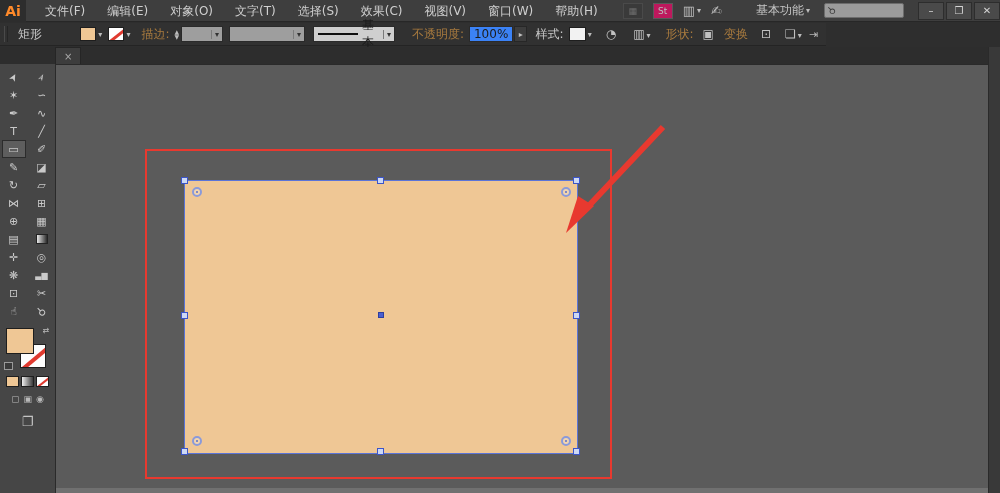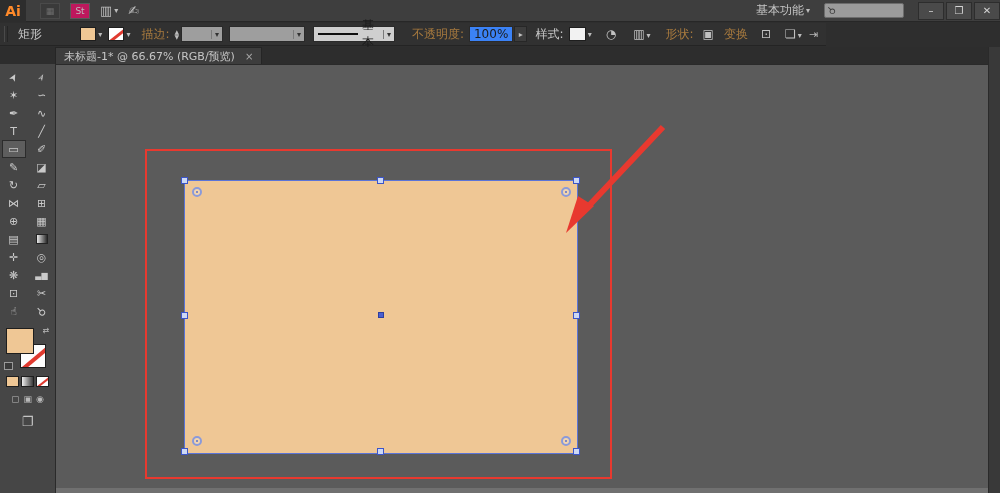--- a/index.html
+++ b/index.html
@@ -115,20 +115,31 @@
     border-radius:50%; background:#5a6fc8; }
   .arrow-svg { position:absolute; left:0; top:0; pointer-events:none; }
 </style>
 </head>
 <body>
 
 <div class="app">
 
   <div class="menubar">
     <div class="ai-logo">Ai</div>
+    <div class="menus">
+      <span class="menu-item">文件(F)</span>
+      <span class="menu-item">编辑(E)</span>
+      <span class="menu-item">对象(O)</span>
+      <span class="menu-item">文字(T)</span>
+      <span class="menu-item">选择(S)</span>
+      <span class="menu-item">效果(C)</span>
+      <span class="menu-item">视图(V)</span>
+      <span class="menu-item">窗口(W)</span>
+      <span class="menu-item">帮助(H)</span>
+    </div>
     <div class="mb-icons">
       <span class="mb-ic dim">▦</span>
       <span class="mb-ic">St</span>
       <span class="mb-ic noborder">▥<span class="dd-arrow">▾</span></span>
       <span class="mb-ic noborder">✍</span>
     </div>
     <div class="mb-right">
       <span class="workspace">
         <span>基本功能</span>
         <span class="dd-arrow">▾</span>
@@ -182,21 +193,20 @@
     <span class="cb-link" style="margin-left:8px">形状:</span>
     <span class="cb-ic orange-side">▣</span>
     <span class="cb-link" style="margin-left:6px">变换</span>
     <span class="cb-ic" style="margin-left:8px">⊡</span>
     <span class="cb-ic">❏<span class="dd-arrow">▾</span></span>
     <span class="cb-collapse">⇥</span>
   </div>
 
   <div class="tabbar">
     <div class="tab">
-      <span>未标题-1* @ 66.67% (RGB/预览)</span>
       <span class="tab-close">×</span>
     </div>
   </div>
 
   <div class="toolbar">
     <div class="tools">
       <div class="tool">
           <span class="rot-arrow">➤</span>
         </div>
       <div class="tool">

